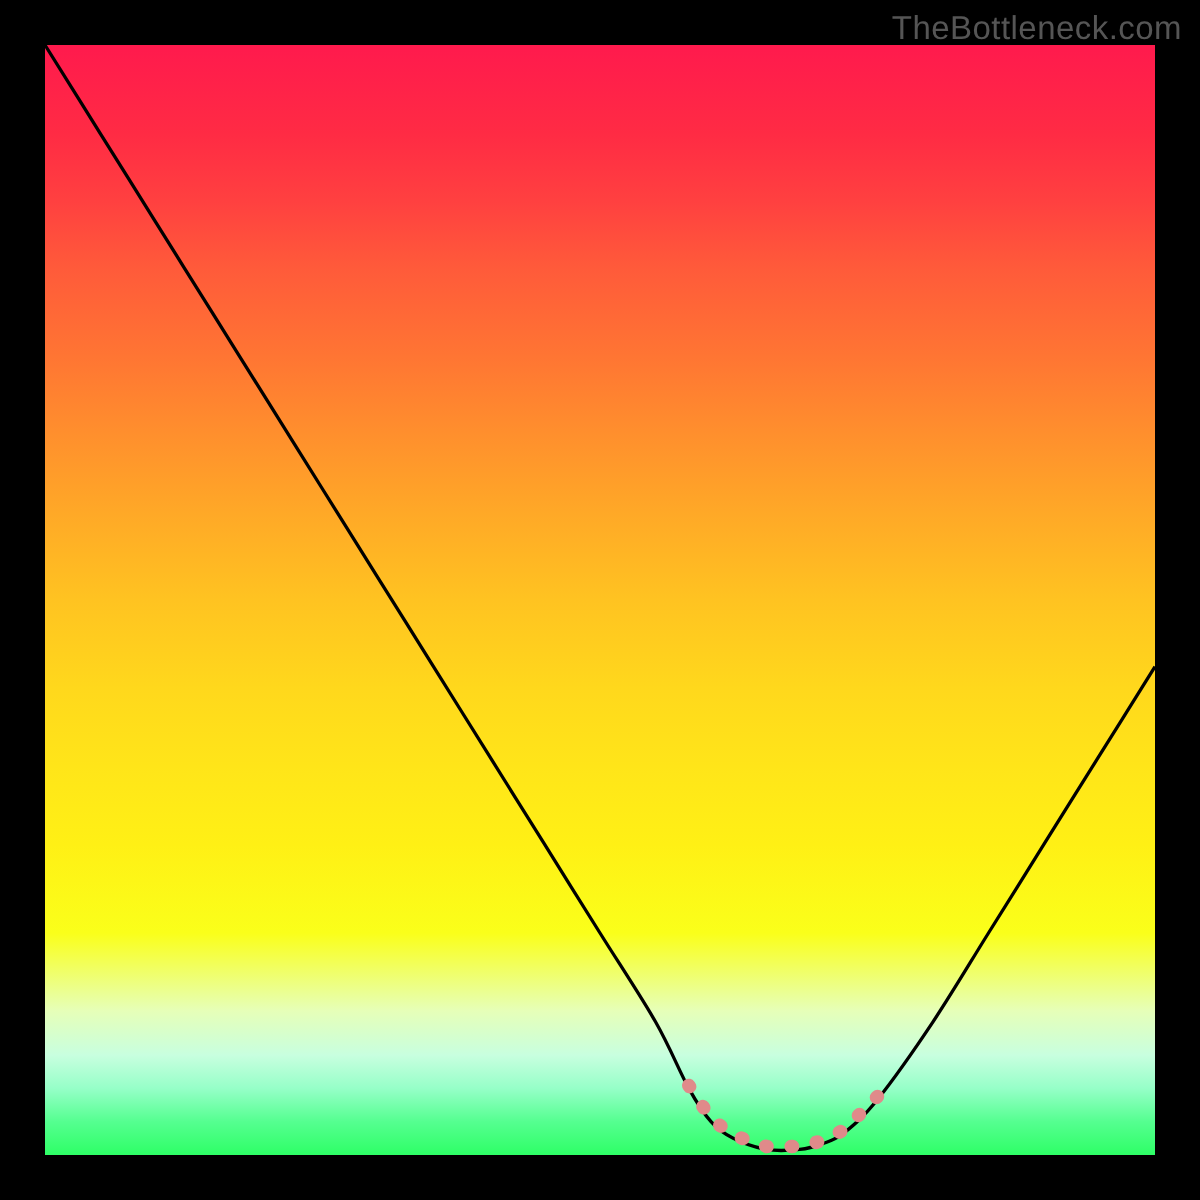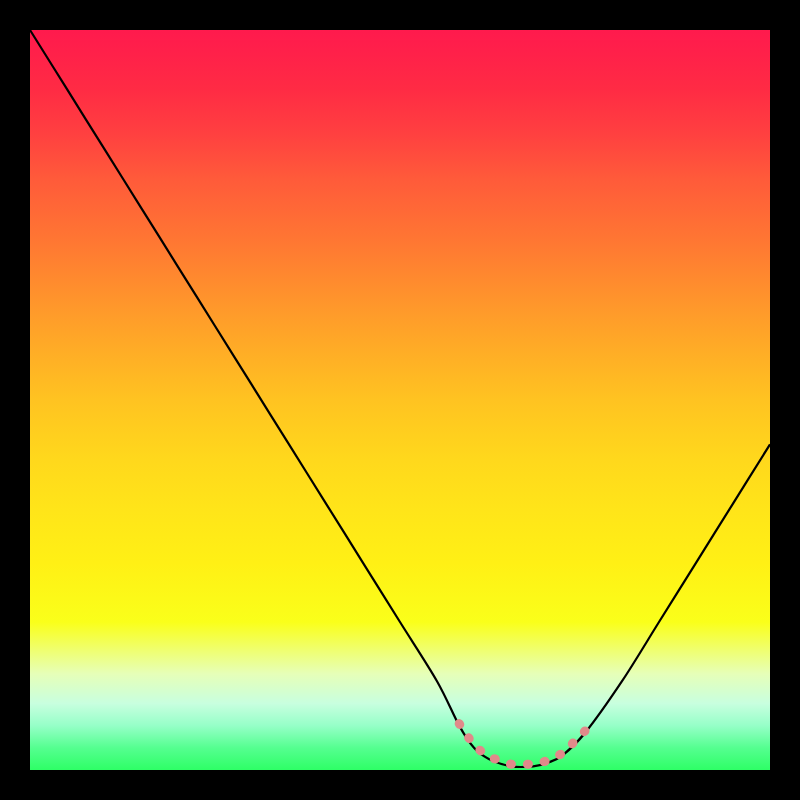--- a/index.html
+++ b/index.html
@@ -76,13 +76,14 @@
 </head>
 <body>
 
 <div class="frame">
   <div class="plot-area">
     <svg class="curve" viewBox="0 0 740 740">
       <path id="main-curve" class="line-main" d="M 0.00 0.00 C 6.17 9.87, 24.67 39.47, 37.00 59.20 C 49.33 78.93, 61.67 98.67, 74.00 118.40 C 86.33 138.13, 98.67 157.87, 111.00 177.60 C 123.33 197.33, 135.67 217.07, 148.00 236.80 C 160.33 256.53, 172.67 276.27, 185.00 296.00 C 197.33 315.73, 209.67 335.47, 222.00 355.20 C 234.33 374.93, 246.67 394.67, 259.00 414.40 C 271.33 434.13, 283.67 453.87, 296.00 473.60 C 308.33 493.33, 320.67 513.07, 333.00 532.80 C 345.33 552.53, 357.67 572.27, 370.00 592.00 C 382.33 611.73, 397.13 633.93, 407.00 651.20 C 416.87 668.47, 423.03 684.50, 429.20 695.60 C 435.37 706.70, 439.07 712.25, 444.00 717.80 C 448.93 723.35, 452.63 725.82, 458.80 728.90 C 464.97 731.98, 473.60 735.07, 481.00 736.30 C 488.40 737.53, 497.03 736.92, 503.20 736.30 C 509.37 735.68, 513.07 734.45, 518.00 732.60 C 522.93 730.75, 526.63 730.13, 532.80 725.20 C 538.97 720.27, 545.13 715.33, 555.00 703.00 C 564.87 690.67, 579.67 669.70, 592.00 651.20 C 604.33 632.70, 616.67 611.73, 629.00 592.00 C 641.33 572.27, 653.67 552.53, 666.00 532.80 C 678.33 513.07, 690.67 493.33, 703.00 473.60 C 715.33 453.87, 733.83 424.27, 740.00 414.40"></path>
       <path id="thresh-dots" class="threshold-dots" d="M 429.20 693.60 L 444.00 715.80 L 458.80 726.90 L 481.00 734.30 L 503.20 734.30 L 518.00 730.60 L 532.80 723.20 L 555.00 701.00"></path>
     </svg>
   </div>
+  <div class="watermark">TheBottleneck.com</div>
 </div>
 
 </body></html>

